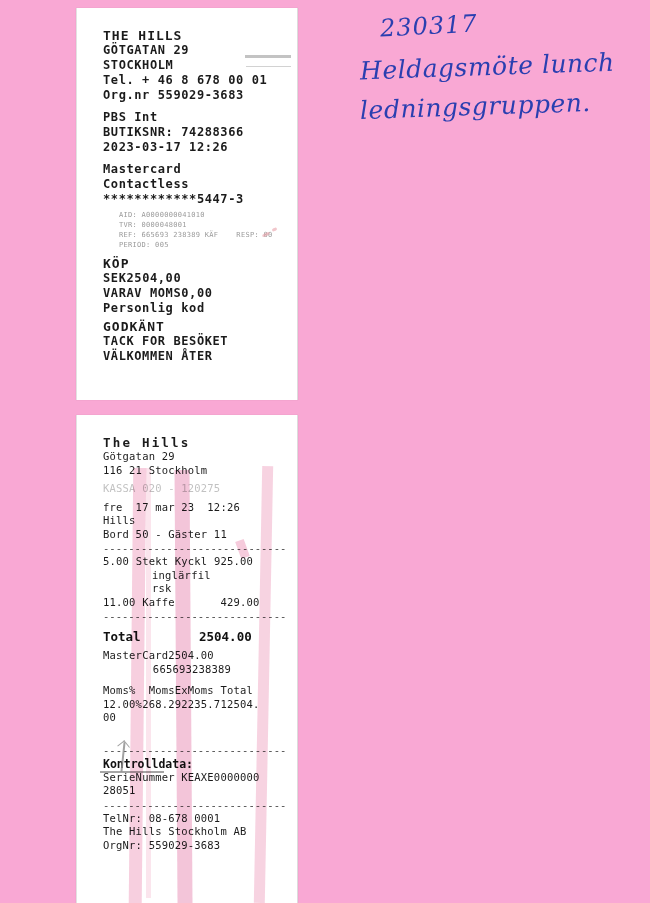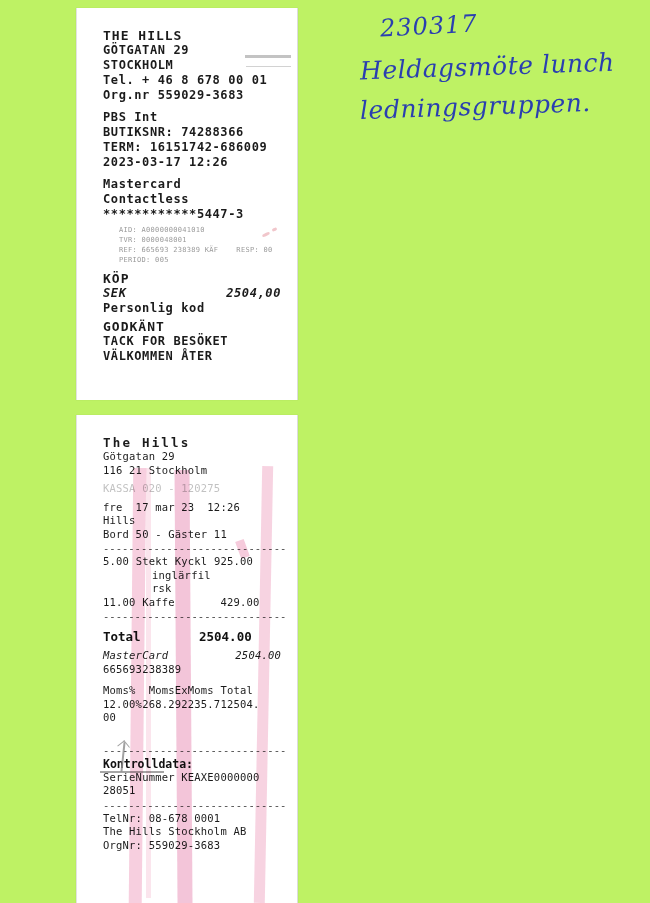--- a/index.html
+++ b/index.html
@@ -12,21 +12,21 @@
     background: #ffffff;
     font-family: "Liberation Sans", sans-serif;
     position: relative;
     overflow: hidden;
   }
 
   
   .page {
     position: absolute;
     inset: 0;
-    background: #bef264;
+    background: #f9a8d4;
   }
 
   
   .receipt {
     position: absolute;
     background: #ffffff;
     box-shadow: 0 0 1px rgba(0,0,0,0.12);
   }
   .receipt-top {
     left: 76px;
@@ -79,23 +79,21 @@
 
   
   .top-body {
     position: absolute;
     left: 26px;
     top: 20px;
     width: 190px;
   }
   .kv {
     display: flex;
-    justify-content: space-between;
     width: 178px;
-    font-style: italic;
   }
 
   
   .smudge {
     position: absolute;
     left: 168px;
     top: 47px;
     width: 46px;
     height: 3px;
     background: #b9b9b9;
@@ -246,37 +244,40 @@
   <div class="receipt receipt-top">
     <div class="top-body">
       <div class="rtext big">THE HILLS</div>
       <div class="rtext bold">GÖTGATAN 29</div>
       <div class="rtext bold">STOCKHOLM</div>
       <div class="rtext bold">Tel. + 46 8 678 00 01</div>
       <div class="rtext bold">Org.nr 559029-3683</div>
       <div style="height:7px"></div>
       <div class="rtext bold">PBS Int</div>
       <div class="rtext bold">BUTIKSNR: 74288366</div>
-      <div class="rtext bold">TERM: 16151742-686009</div>
       <div class="rtext bold">2023-03-17 12:26</div>
       <div style="height:7px"></div>
       <div class="rtext bold">Mastercard</div>
       <div class="rtext bold">Contactless</div>
       <div class="rtext bold">************5447-3</div>
       <div style="height:3px"></div>
       <div class="rtext faint">AID: A0000000041010</div>
       <div class="rtext faint">TVR: 0000048001</div>
       <div class="rtext faint">REF: 665693 238389 KÄF    RESP: 00</div>
       <div class="rtext faint">PERIOD: 005</div>
       <div style="height:6px"></div>
       <div class="rtext big">KÖP</div>
       <div class="rtext bold kv">
         <span>SEK</span>
         <span>2504,00</span>
       </div>
+      <div class="rtext bold kv">
+        <span>VARAV MOMS</span>
+        <span>0,00</span>
+      </div>
       <div class="rtext bold">Personlig kod</div>
       <div style="height:3px"></div>
       <div class="rtext big">GODKÄNT</div>
       <div class="rtext bold">TACK FOR BESÖKET</div>
       <div class="rtext bold">VÄLKOMMEN ÅTER</div>
     </div>
     <div class="smudge"></div>
     <div class="smudge2"></div>
   </div>
 
@@ -311,21 +312,21 @@
       <div style="height:6px"></div>
       <div class="bot-total">
         <span class="lbl">Total</span>
         <span>2504.00</span>
       </div>
       <div style="height:5px"></div>
       <div class="rtext kv">
         <span>MasterCard</span>
         <span>2504.00</span>
       </div>
-      <div class="rtext" style="text-align:left;width:178px">665693238389</div>
+      <div class="rtext" style="text-align:center;width:178px">665693238389</div>
       <div style="height:8px"></div>
       <div class="rtext">Moms%  MomsExMoms Total</div>
       <div class="rtext">12.00%268.292235.712504.</div>
       <div class="rtext">00</div>
       <div style="height:18px"></div>
       <div class="sep">-----------------------------</div>
       <div class="kontroll">Kontrolldata:</div>
       <div class="rtext">SerieNummer KEAXE0000000</div>
       <div class="rtext">28051</div>
       <div class="sep">-----------------------------</div>

